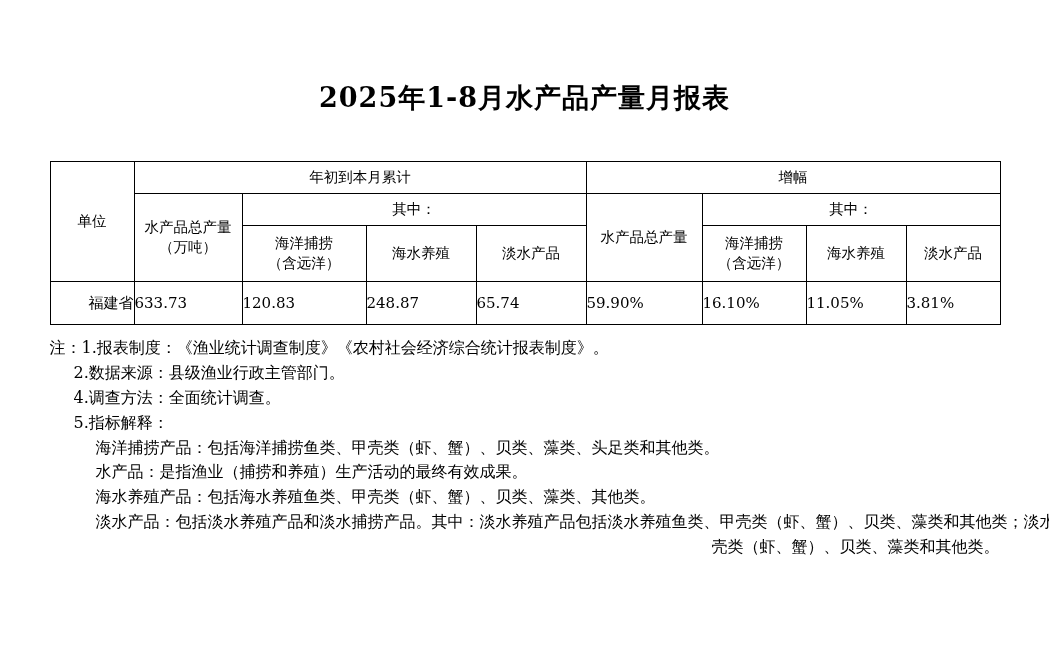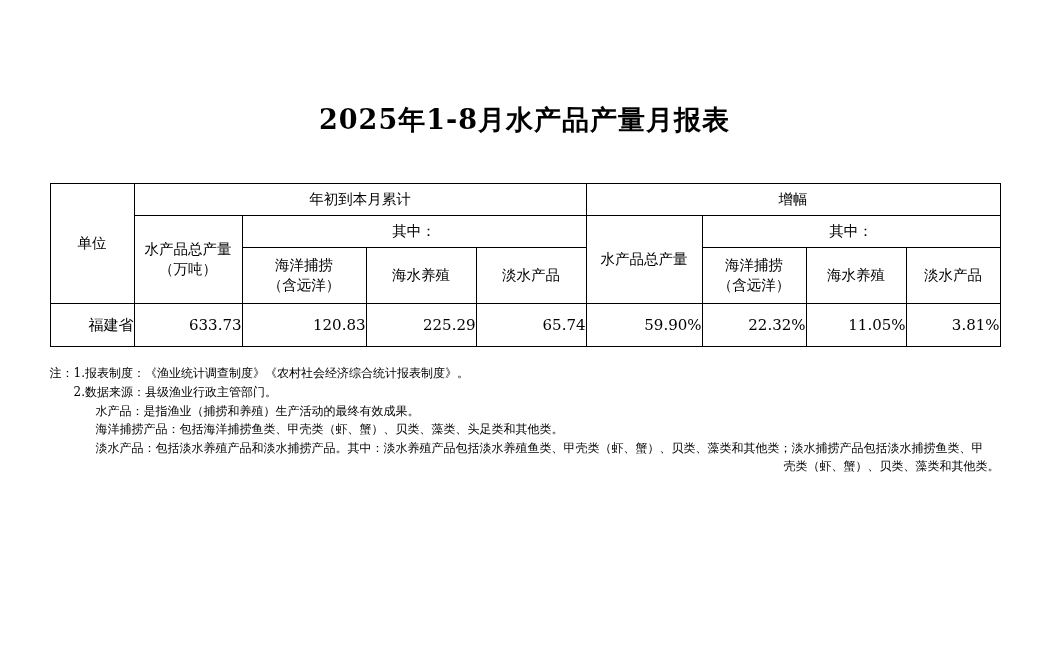--- a/index.html
+++ b/index.html
@@ -20,21 +20,21 @@
     height: 659px;
     box-sizing: border-box;
   }
   .doc-title {
     text-align: center;
     font-family: "DejaVu Serif", "Liberation Serif", serif;
     font-size: 27px;
     font-weight: bold;
     letter-spacing: 1px;
     margin: 0;
-    padding-top: 104px;
+    padding-top: 82px;
     line-height: 1.2;
   }
   .table-wrap {
     margin: 0 auto;
     padding-top: 47px;
     width: 950px;
   }
   table.report {
     border-collapse: collapse;
     width: 950px;
@@ -64,33 +64,33 @@
     height: 31px;
   }
   .sub-row td {
     height: 31px;
   }
   .data-row td {
     height: 42px;
     vertical-align: middle;
   }
   .num {
-    text-align: right;
+    text-align: left;
     padding-right: 12px;
     font-size: 15px;
   }
   .unit-cell {
     text-align: right;
     font-size: 15px;
   }
   .notes {
     width: 950px;
-    margin: 8px auto;
+    margin: 2px auto;
     padding-top: 9px;
-    font-size: 12px;
+    font-size: 16px;
     line-height: 1.55;
   }
   .note-line {
     white-space: nowrap;
   }
   .ind1 { padding-left: 24px; }
   .ind2 { padding-left: 46px; }
   .ind3 { padding-left: 78px; text-align: right; }
 </style>
 </head>
@@ -139,35 +139,38 @@
             <div>海洋捕捞</div>
             <div>（含远洋）</div>
           </td>
           <td class="hdr">海水养殖</td>
           <td class="hdr">淡水产品</td>
         </tr>
         <tr class="data-row">
           <td class="unit-cell">福建省</td>
           <td class="num">633.73</td>
           <td class="num">120.83</td>
-          <td class="num">225.29</td>
+          <td class="num">248.87</td>
           <td class="num">65.74</td>
           <td class="num">59.90%</td>
-          <td class="num">22.32%</td>
+          <td class="num">16.10%</td>
           <td class="num">11.05%</td>
           <td class="num">3.81%</td>
         </tr>
       </tbody>
     </table>
   </div>
 
   <div class="notes">
     <div class="note-line">
       <span>注：</span><span>1.报表制度：《渔业统计调查制度》《农村社会经济综合统计报表制度》。</span>
     </div>
     <div class="note-line ind1">2.数据来源：县级渔业行政主管部门。</div>
+    <div class="note-line ind1">4.调查方法：全面统计调查。</div>
+    <div class="note-line ind1">5.指标解释：</div>
+    <div class="note-line ind2">海洋捕捞产品：包括海洋捕捞鱼类、甲壳类（虾、蟹）、贝类、藻类、头足类和其他类。</div>
     <div class="note-line ind2">水产品：是指渔业（捕捞和养殖）生产活动的最终有效成果。</div>
-    <div class="note-line ind2">海洋捕捞产品：包括海洋捕捞鱼类、甲壳类（虾、蟹）、贝类、藻类、头足类和其他类。</div>
+    <div class="note-line ind2">海水养殖产品：包括海水养殖鱼类、甲壳类（虾、蟹）、贝类、藻类、其他类。</div>
     <div class="note-line ind2">淡水产品：包括淡水养殖产品和淡水捕捞产品。其中：淡水养殖产品包括淡水养殖鱼类、甲壳类（虾、蟹）、贝类、藻类和其他类；淡水捕捞产品包括淡水捕捞鱼类、甲</div>
     <div class="note-line ind3">壳类（虾、蟹）、贝类、藻类和其他类。</div>
   </div>
 
 </div>
 
 </body></html>

